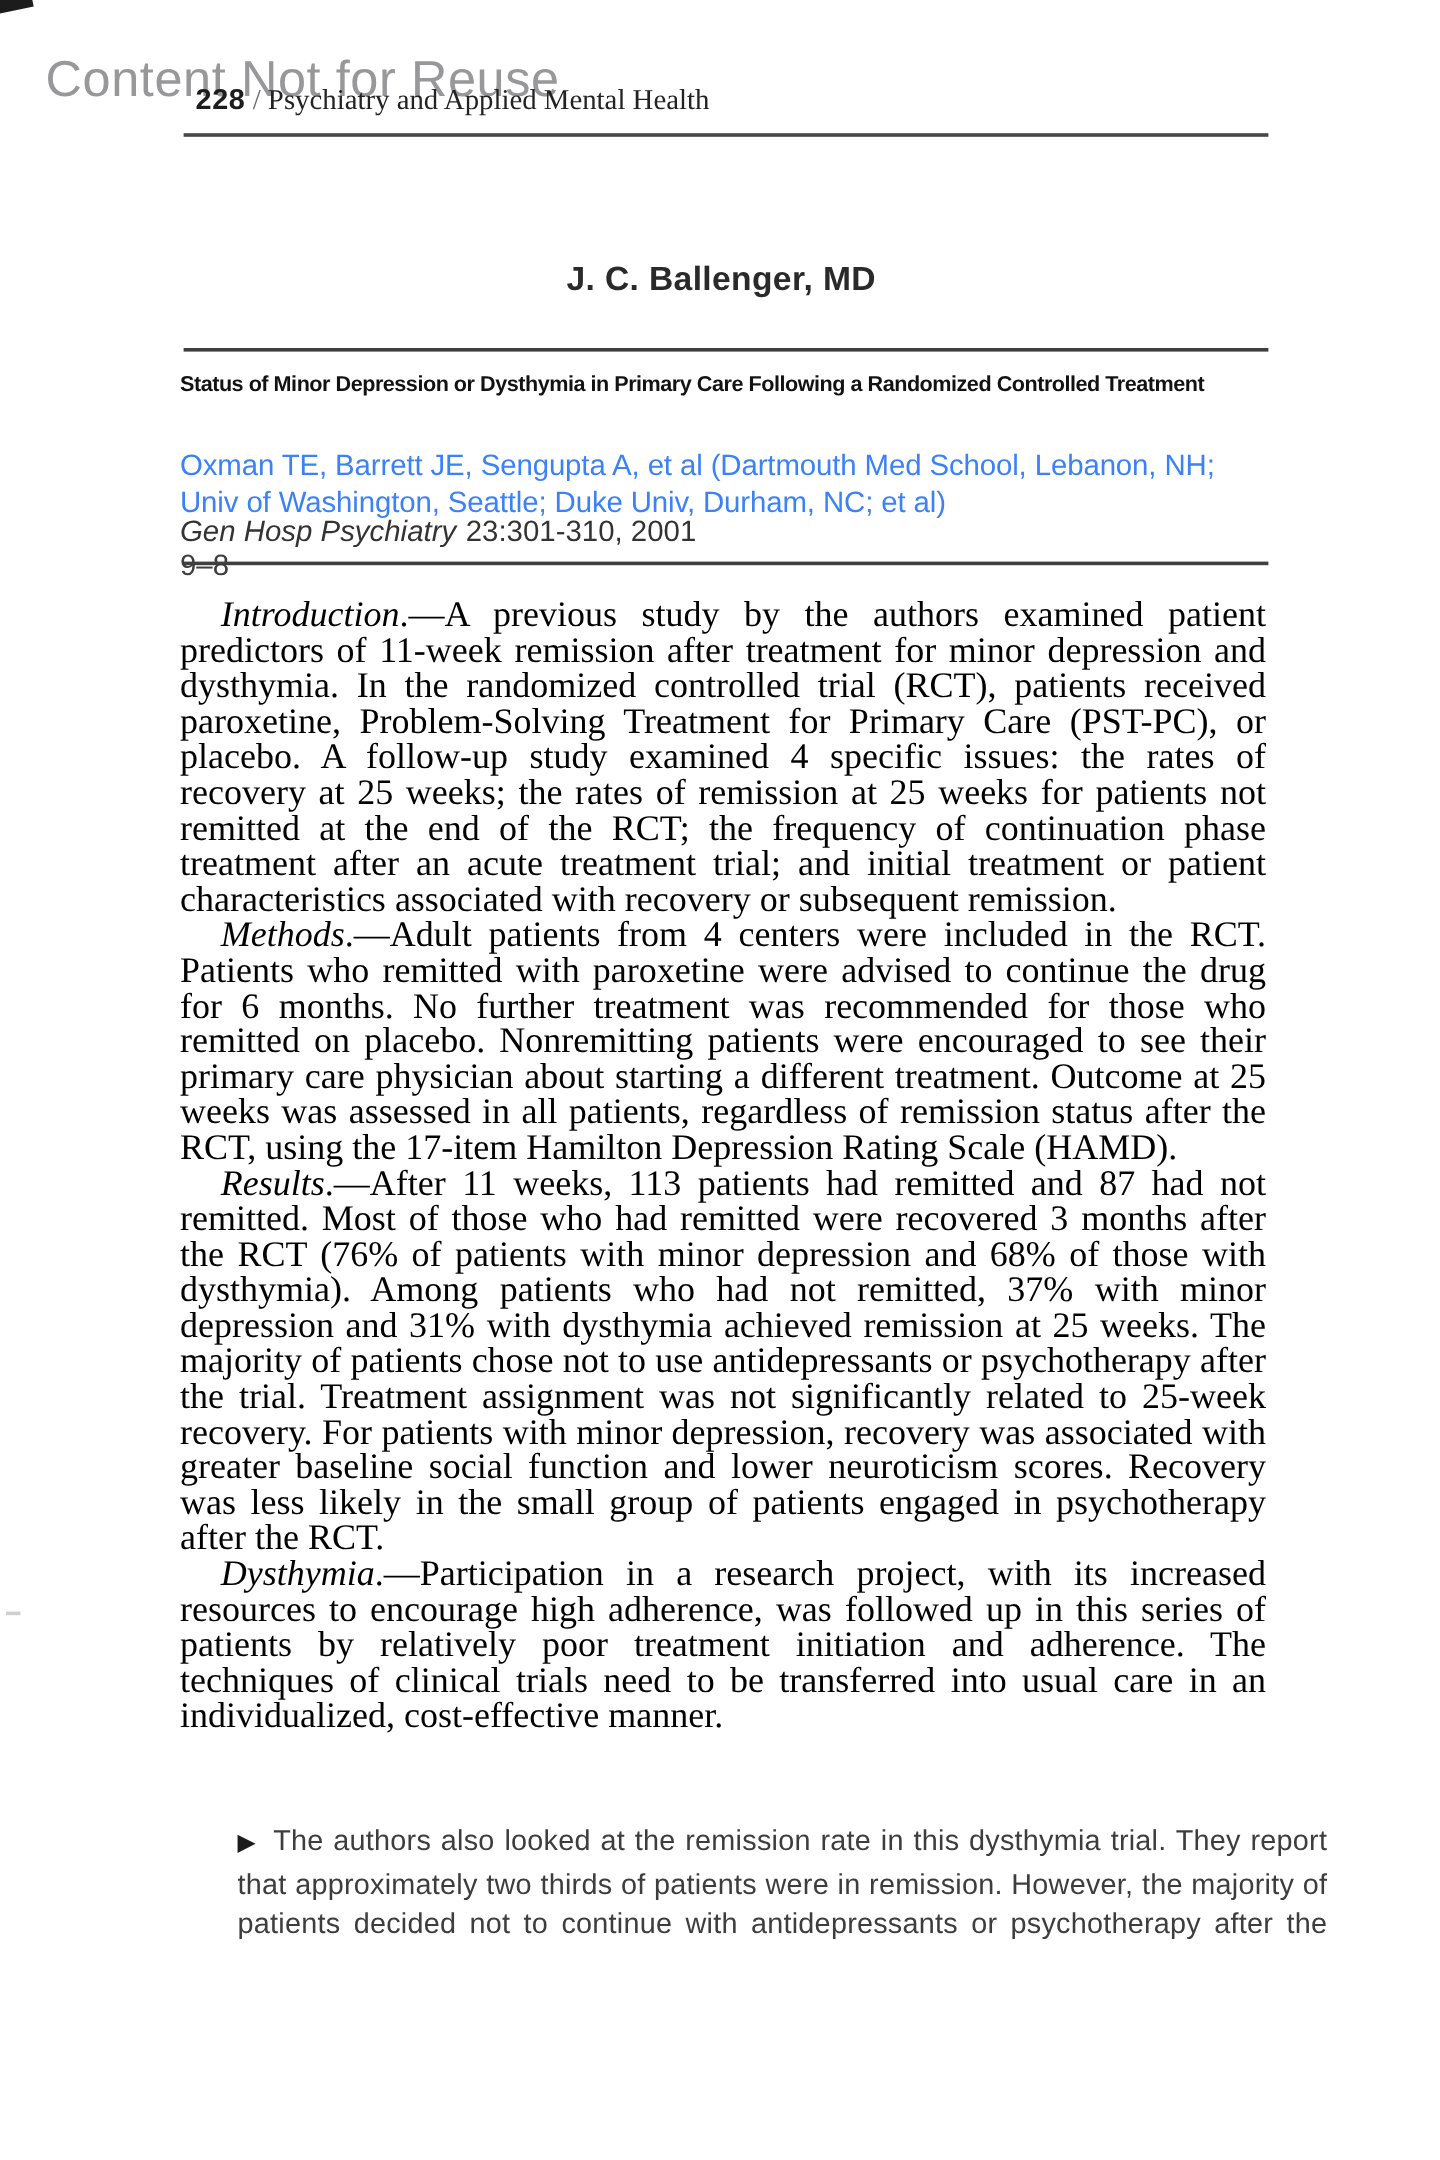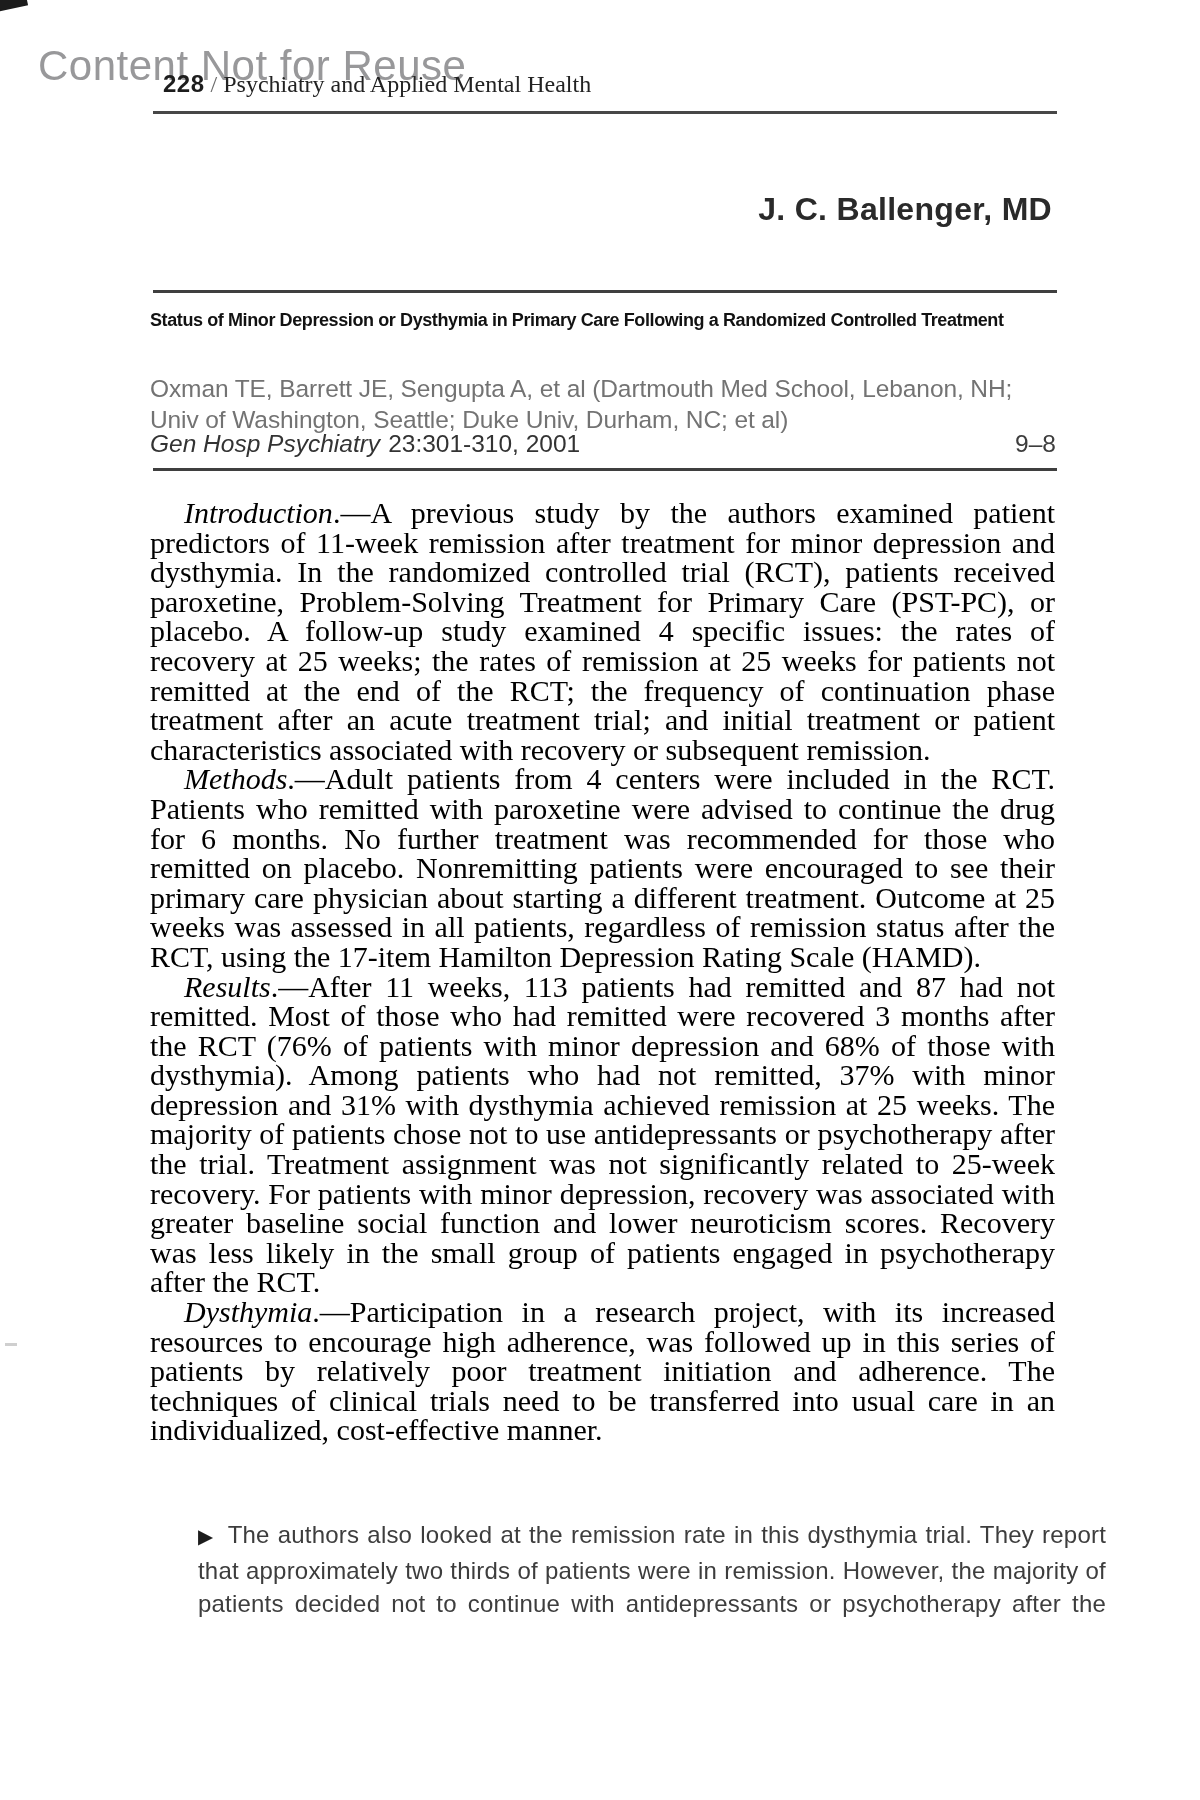--- a/index.html
+++ b/index.html
@@ -63,56 +63,57 @@
     left: 150px; top: 136px;
     width: 902px;
     font-size: 24px;
     line-height: 33px;
     color: #3d3d3d;
     text-align: justify;
     letter-spacing: 0.2px;
   }
   .byline {
     position: absolute;
-    left: 150px; top: 191px;
+    left: 150px; top: 217px;
     width: 902px;
-    font-size: 32px;
+    font-size: 28px;
     font-weight: bold;
     color: #2a2a2a;
-    text-align: right;
+    text-align: center;
     letter-spacing: 0.3px;
   }
   .article-title {
     position: absolute;
     left: 150px; top: 303px;
     width: 906px;
     font-size: 18px;
     font-weight: bold;
     line-height: 35px;
     color: #121212;
     letter-spacing: -0.4px;
   }
   .authors {
     position: absolute;
     left: 150px; top: 373px;
     width: 906px;
     font-size: 24.5px;
     line-height: 31px;
-    color: #737373;
+    color: #3b82f6;
     letter-spacing: -0.1px;
   }
   .citation-row {
     position: absolute;
     left: 150px; top: 430px;
     width: 906px;
     display: flex;
     justify-content: space-between;
     align-items: baseline;
     font-size: 24.5px;
     color: #333333;
+    flex-direction: column;
   }
   .citation-row .journal {
     font-style: italic;
     padding-right: 8px;
   }
   .citation-row .pages { color: #3d3d3d; }
   .abstract {
     position: absolute;
     left: 150px; top: 498px;
     width: 905px;

